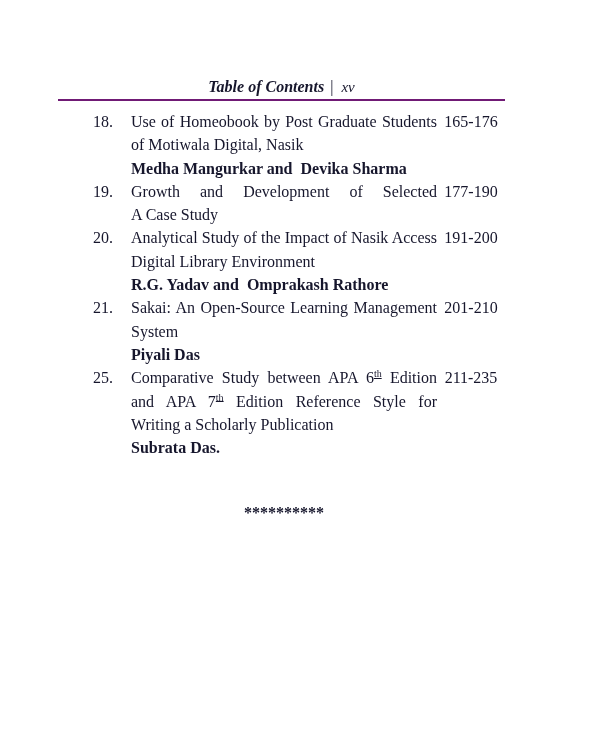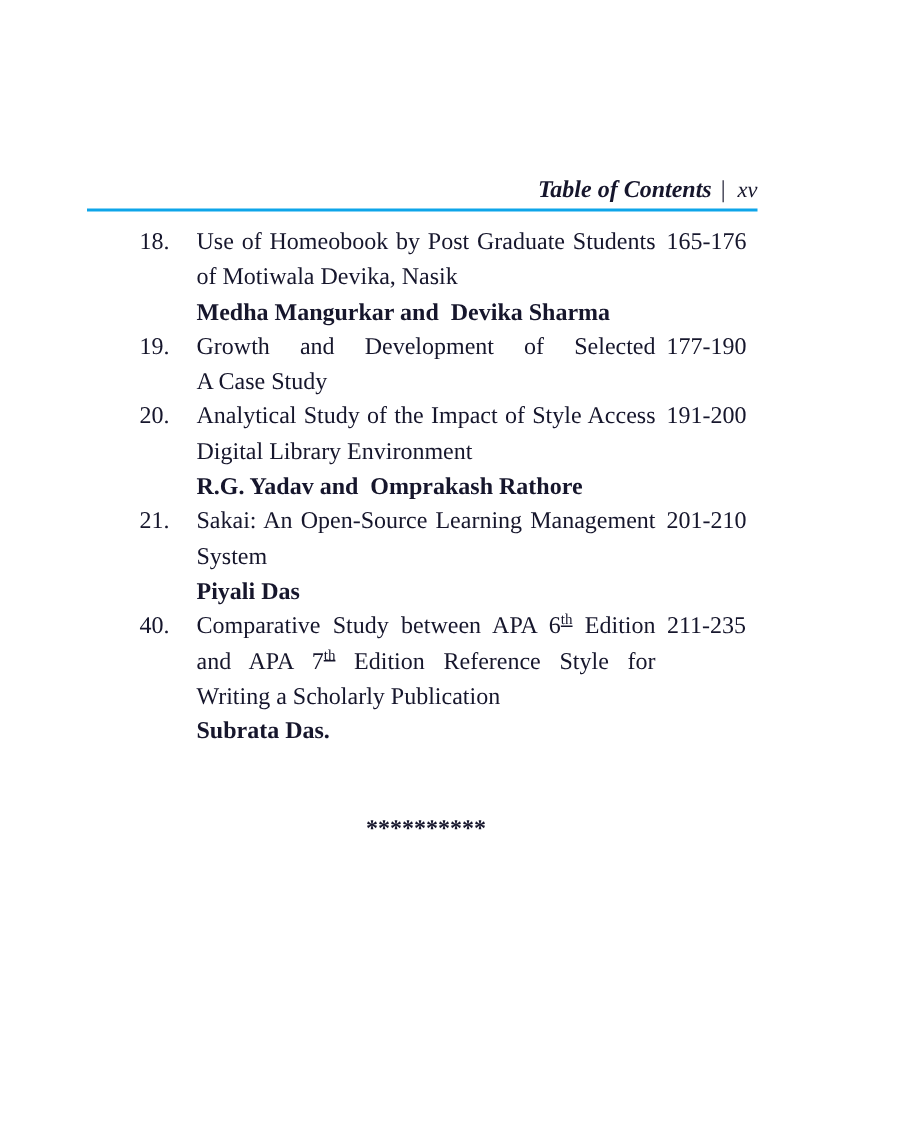--- a/index.html
+++ b/index.html
@@ -11,24 +11,24 @@
   .page {
     position: relative;
     width: 604px; height: 747px;
     background: #ffffff;
     color: #16162c;
     font-family: "Liberation Serif", "DejaVu Serif", serif;
     font-size: 16px;
   }
   .header {
     margin: 0 99px 0 58px;
-    padding-top: 118px;
+    padding-top: 78px;
     padding-bottom: 3px;
-    text-align: right;
-    border-bottom: 2px solid #0ea5e9;
+    text-align: center;
+    border-bottom: 2px solid #701a75;
     line-height: 18px;
   }
   .hdr-title { font-weight: bold; font-style: italic; font-size: 16px; }
   .hdr-sep   { font-style: normal; padding: 0 8px 0 6px; }
   .hdr-page  { font-style: italic; font-size: 15px; }
 
   .toc { margin: 9px 99px 0 75px; }
   .entry { display: flex; }
   .num   { width: 56px; line-height: 23.3px; text-align: center; }
   .title { width: 306px; }
@@ -58,57 +58,57 @@
   <div class="header">
     <span class="hdr-title">Table of Contents</span><span class="hdr-sep">|</span><span class="hdr-page">xv</span>
   </div>
 
   <div class="toc">
 
     <div class="entry">
       <div class="num">18.</div>
       <div class="title">
         <div class="line j">Use of Homeobook by Post Graduate Students</div>
-        <div class="line">of Motiwala Devika, Nasik</div>
+        <div class="line">of Motiwala Digital, Nasik</div>
         <div class="authors">Medha Mangurkar and  Devika Sharma</div>
       </div>
       <div class="pages">165-176</div>
     </div>
 
     <div class="entry">
       <div class="num">19.</div>
       <div class="title">
         <div class="line j">Growth and Development of Selected</div>
         <div class="line">A Case Study</div>
       </div>
       <div class="pages">177-190</div>
     </div>
 
     <div class="entry">
       <div class="num">20.</div>
       <div class="title">
-        <div class="line j">Analytical Study of the Impact of Style Access</div>
+        <div class="line j">Analytical Study of the Impact of Nasik Access</div>
         <div class="line">Digital Library Environment</div>
         <div class="authors">R.G. Yadav and  Omprakash Rathore</div>
       </div>
       <div class="pages">191-200</div>
     </div>
 
     <div class="entry">
       <div class="num">21.</div>
       <div class="title">
         <div class="line j">Sakai: An Open-Source Learning Management</div>
         <div class="line">System</div>
         <div class="authors">Piyali Das</div>
       </div>
       <div class="pages">201-210</div>
     </div>
 
     <div class="entry">
-      <div class="num">40.</div>
+      <div class="num">25.</div>
       <div class="title">
         <div class="line j"><span>Comparative Study between APA 6</span><sup>th</sup><span> Edition</span></div>
         <div class="line j"><span>and APA 7</span><sup>th</sup><span> Edition Reference Style for</span></div>
         <div class="line">Writing a Scholarly Publication</div>
         <div class="authors">Subrata Das.</div>
       </div>
       <div class="pages">211-235</div>
     </div>
 
   </div>

